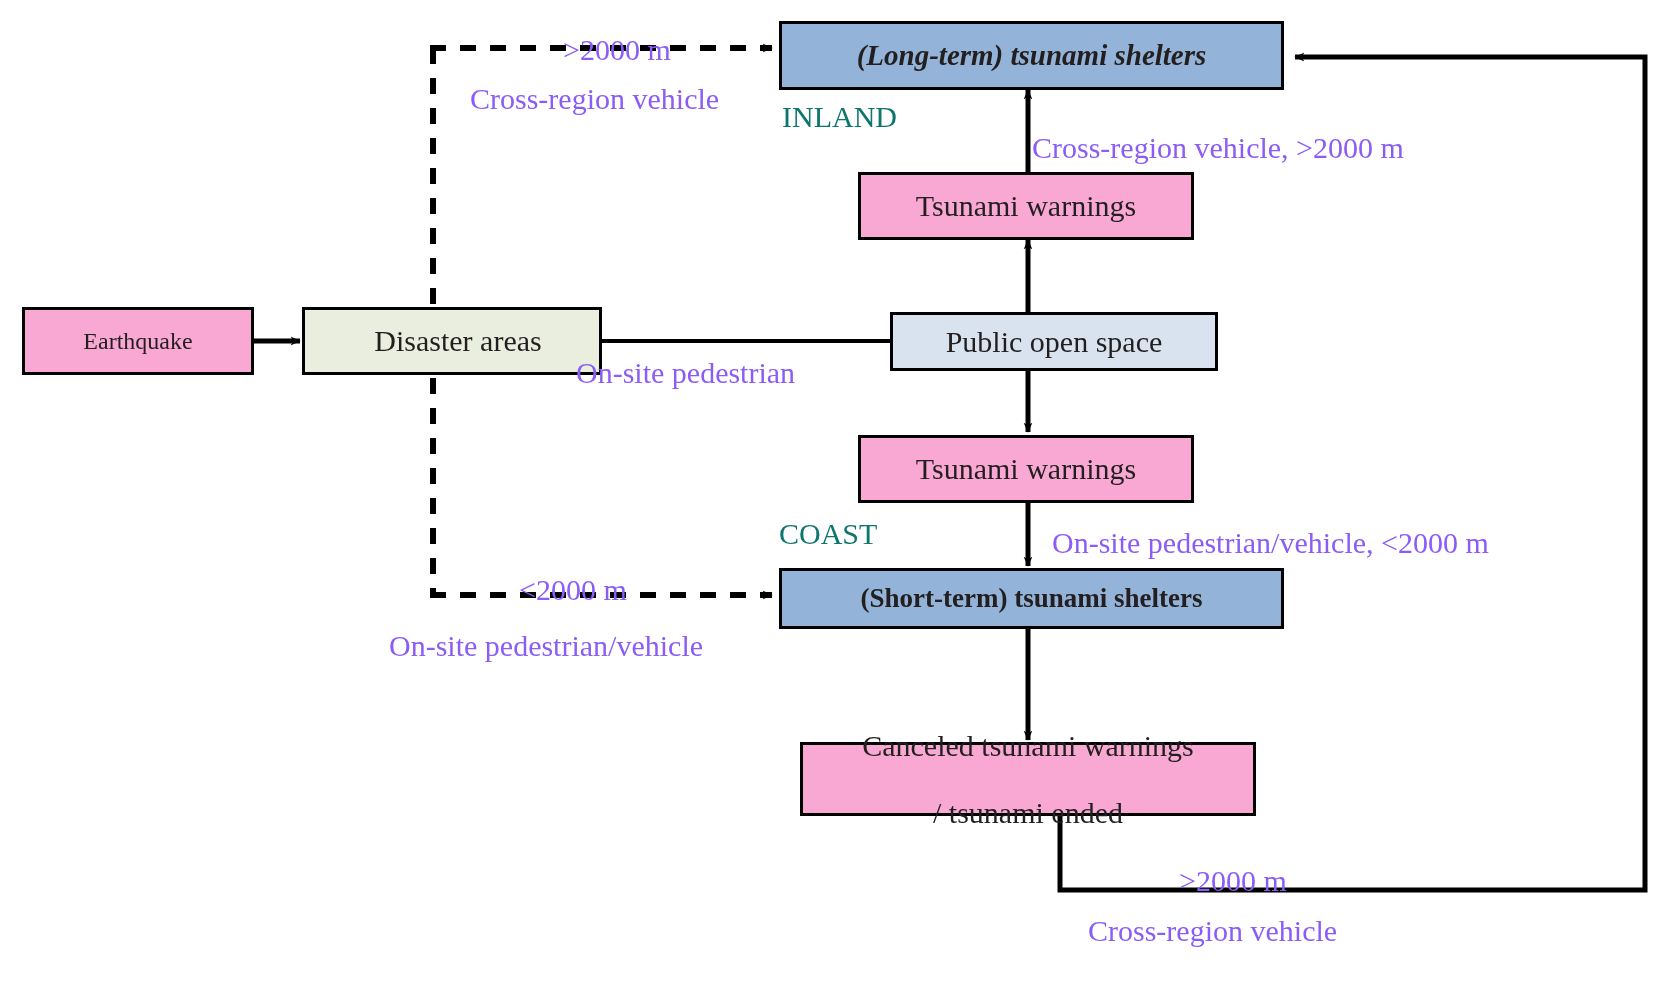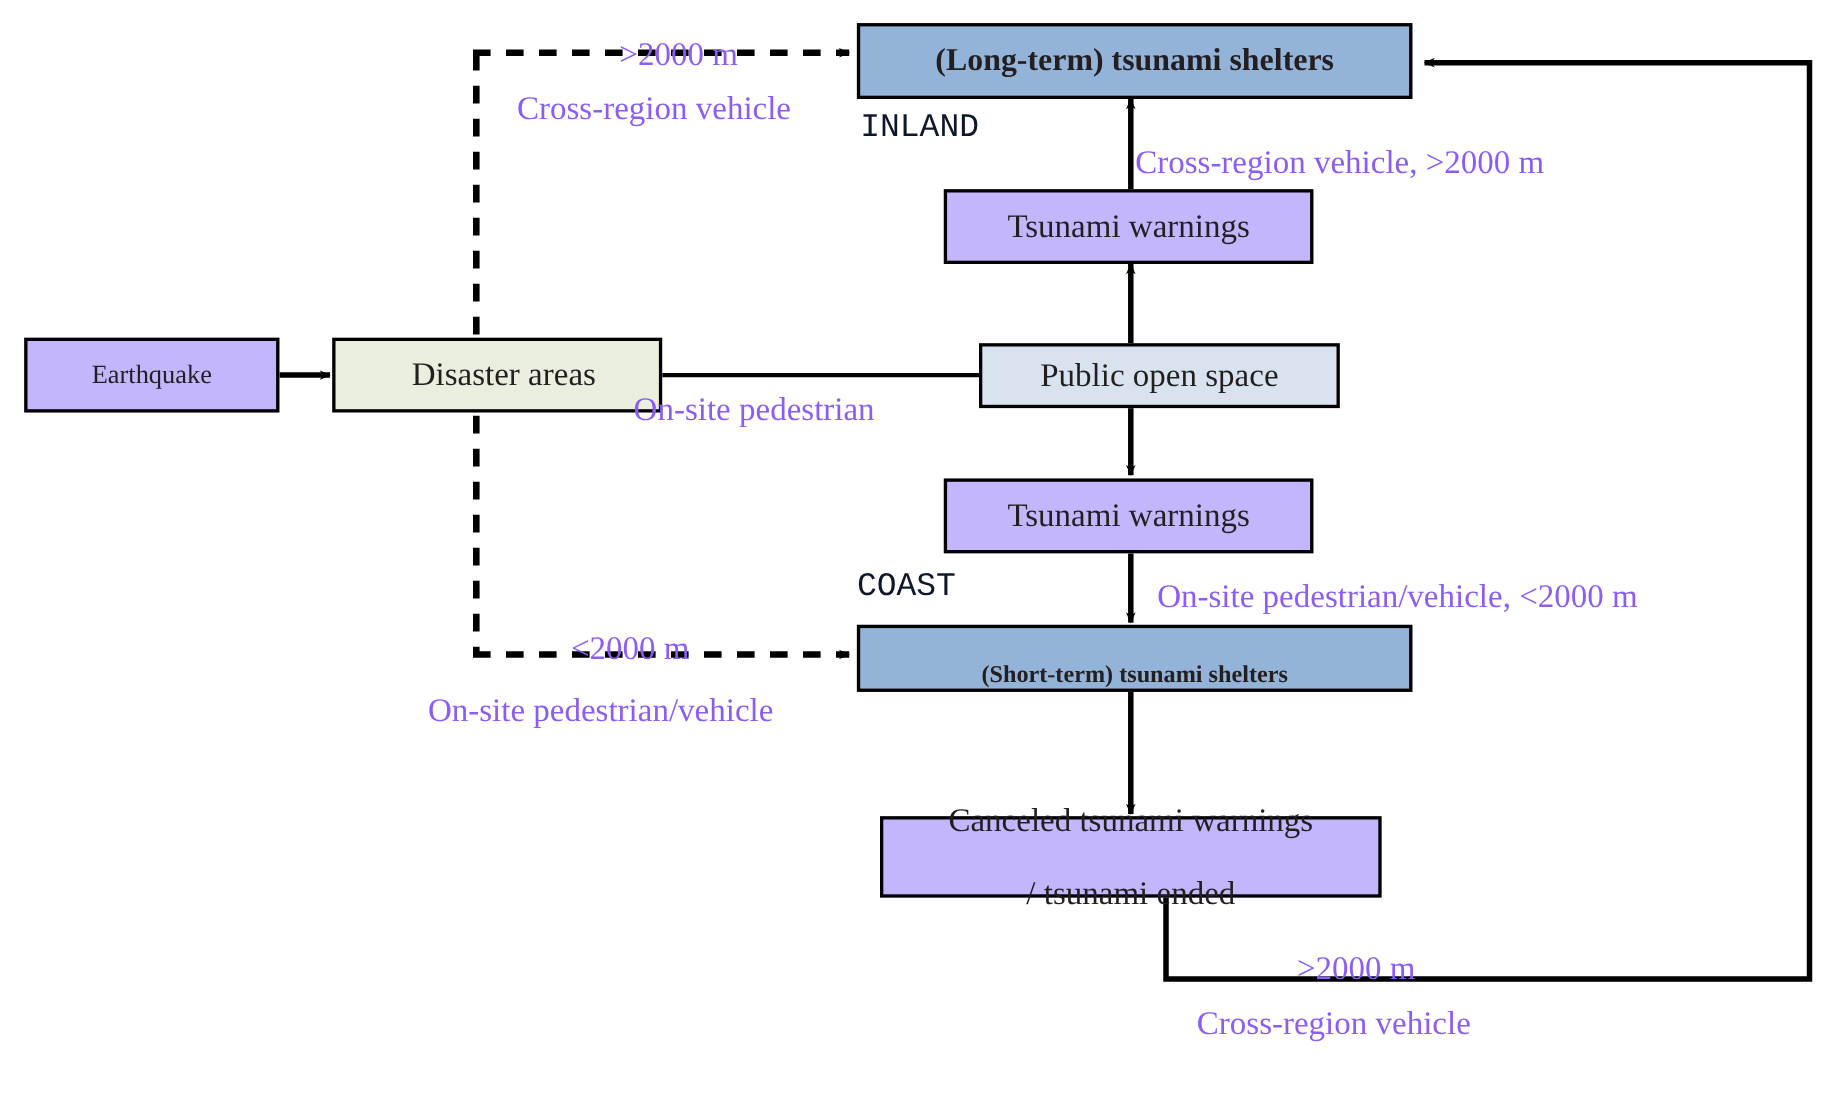--- a/index.html
+++ b/index.html
@@ -31,39 +31,38 @@
     position: absolute;
     box-sizing: border-box;
     border: 3px solid #000000;
     display: flex;
     align-items: center;
     justify-content: center;
     text-align: center;
     line-height: 1.18;
     color: #231f20;
   }
-  .node.pink      { background: #c4b5fd; }
+  .node.pink      { background: #f9a8d4; }
   .node.green     { background: #e9eede; }
   .node.lightblue { background: #d9e2ef; margin-left: 24px; }
   .node.blue      { background: #94b3d8; }
   .node .label { display: block; padding: 0 10px; }
   .node.bold { font-weight: bold; }
 
   .edge-label {
     position: absolute;
     white-space: nowrap;
     color: #8b5cf6;
     line-height: 1.1;
     margin-top: 19px;
   }
   .region-label {
     position: absolute;
     white-space: nowrap;
-    color: #0f172a;
-    font-family: Liberation Mono, monospace;
+    color: #0f766e;
   }
 </style>
 </head>
 <body>
 
 <div id="diagram">
 
   <svg class="edges" viewBox="0 0 1667 1006" xmlns="http://www.w3.org/2000/svg">
     <defs>
       <marker id="arrow" markerWidth="11" markerHeight="11" refX="9.4" refY="4.6" orient="auto" markerUnits="userSpaceOnUse">
@@ -117,37 +116,37 @@
   </svg>
 
   <div class="node pink" style="left:22px; top:307px; width:232px; height:68px; font-size:24px;">
     <span class="label">Earthquake</span>
   </div>
 
   <div class="node green" style="left:302px; top:307px; width:300px; height:68px; font-size:30px;padding-left:12px;">
     <span class="label">Disaster areas</span>
   </div>
 
-  <div class="node blue bold" style="left:779px; top:21px; width:505px; height:69px; font-size:29px;">
+  <div class="node blue bold" style="left:779px; top:21px; width:505px; height:69px; font-size:29px;font-style:italic;">
     <span class="label">(Long-term) tsunami shelters</span>
   </div>
 
   <div class="node pink" style="left:858px; top:172px; width:336px; height:68px; font-size:30px;">
     <span class="label">Tsunami warnings</span>
   </div>
 
   <div class="node lightblue" style="left:866px; top:312px; width:328px; height:59px; font-size:30px;">
     <span class="label">Public open space</span>
   </div>
 
   <div class="node pink" style="left:858px; top:435px; width:336px; height:68px; font-size:30px;">
     <span class="label">Tsunami warnings</span>
   </div>
 
-  <div class="node blue bold" style="left:779px; top:568px; width:505px; height:61px; font-size:22px;align-items:flex-end;">
+  <div class="node blue bold" style="left:779px; top:568px; width:505px; height:61px; font-size:27px;">
     <span class="label">(Short-term) tsunami shelters</span>
   </div>
 
   <div class="node pink" style="left:800px; top:742px; width:456px; height:74px; font-size:30px; flex-direction:column; justify-content:center;gap:32px;">
     <span class="label">Canceled tsunami warnings</span>
     <span class="label">/ tsunami ended</span>
   </div>
 
   <div class="region-label" style="left:782px; top:100px; font-size:30px;">INLAND</div>
 

